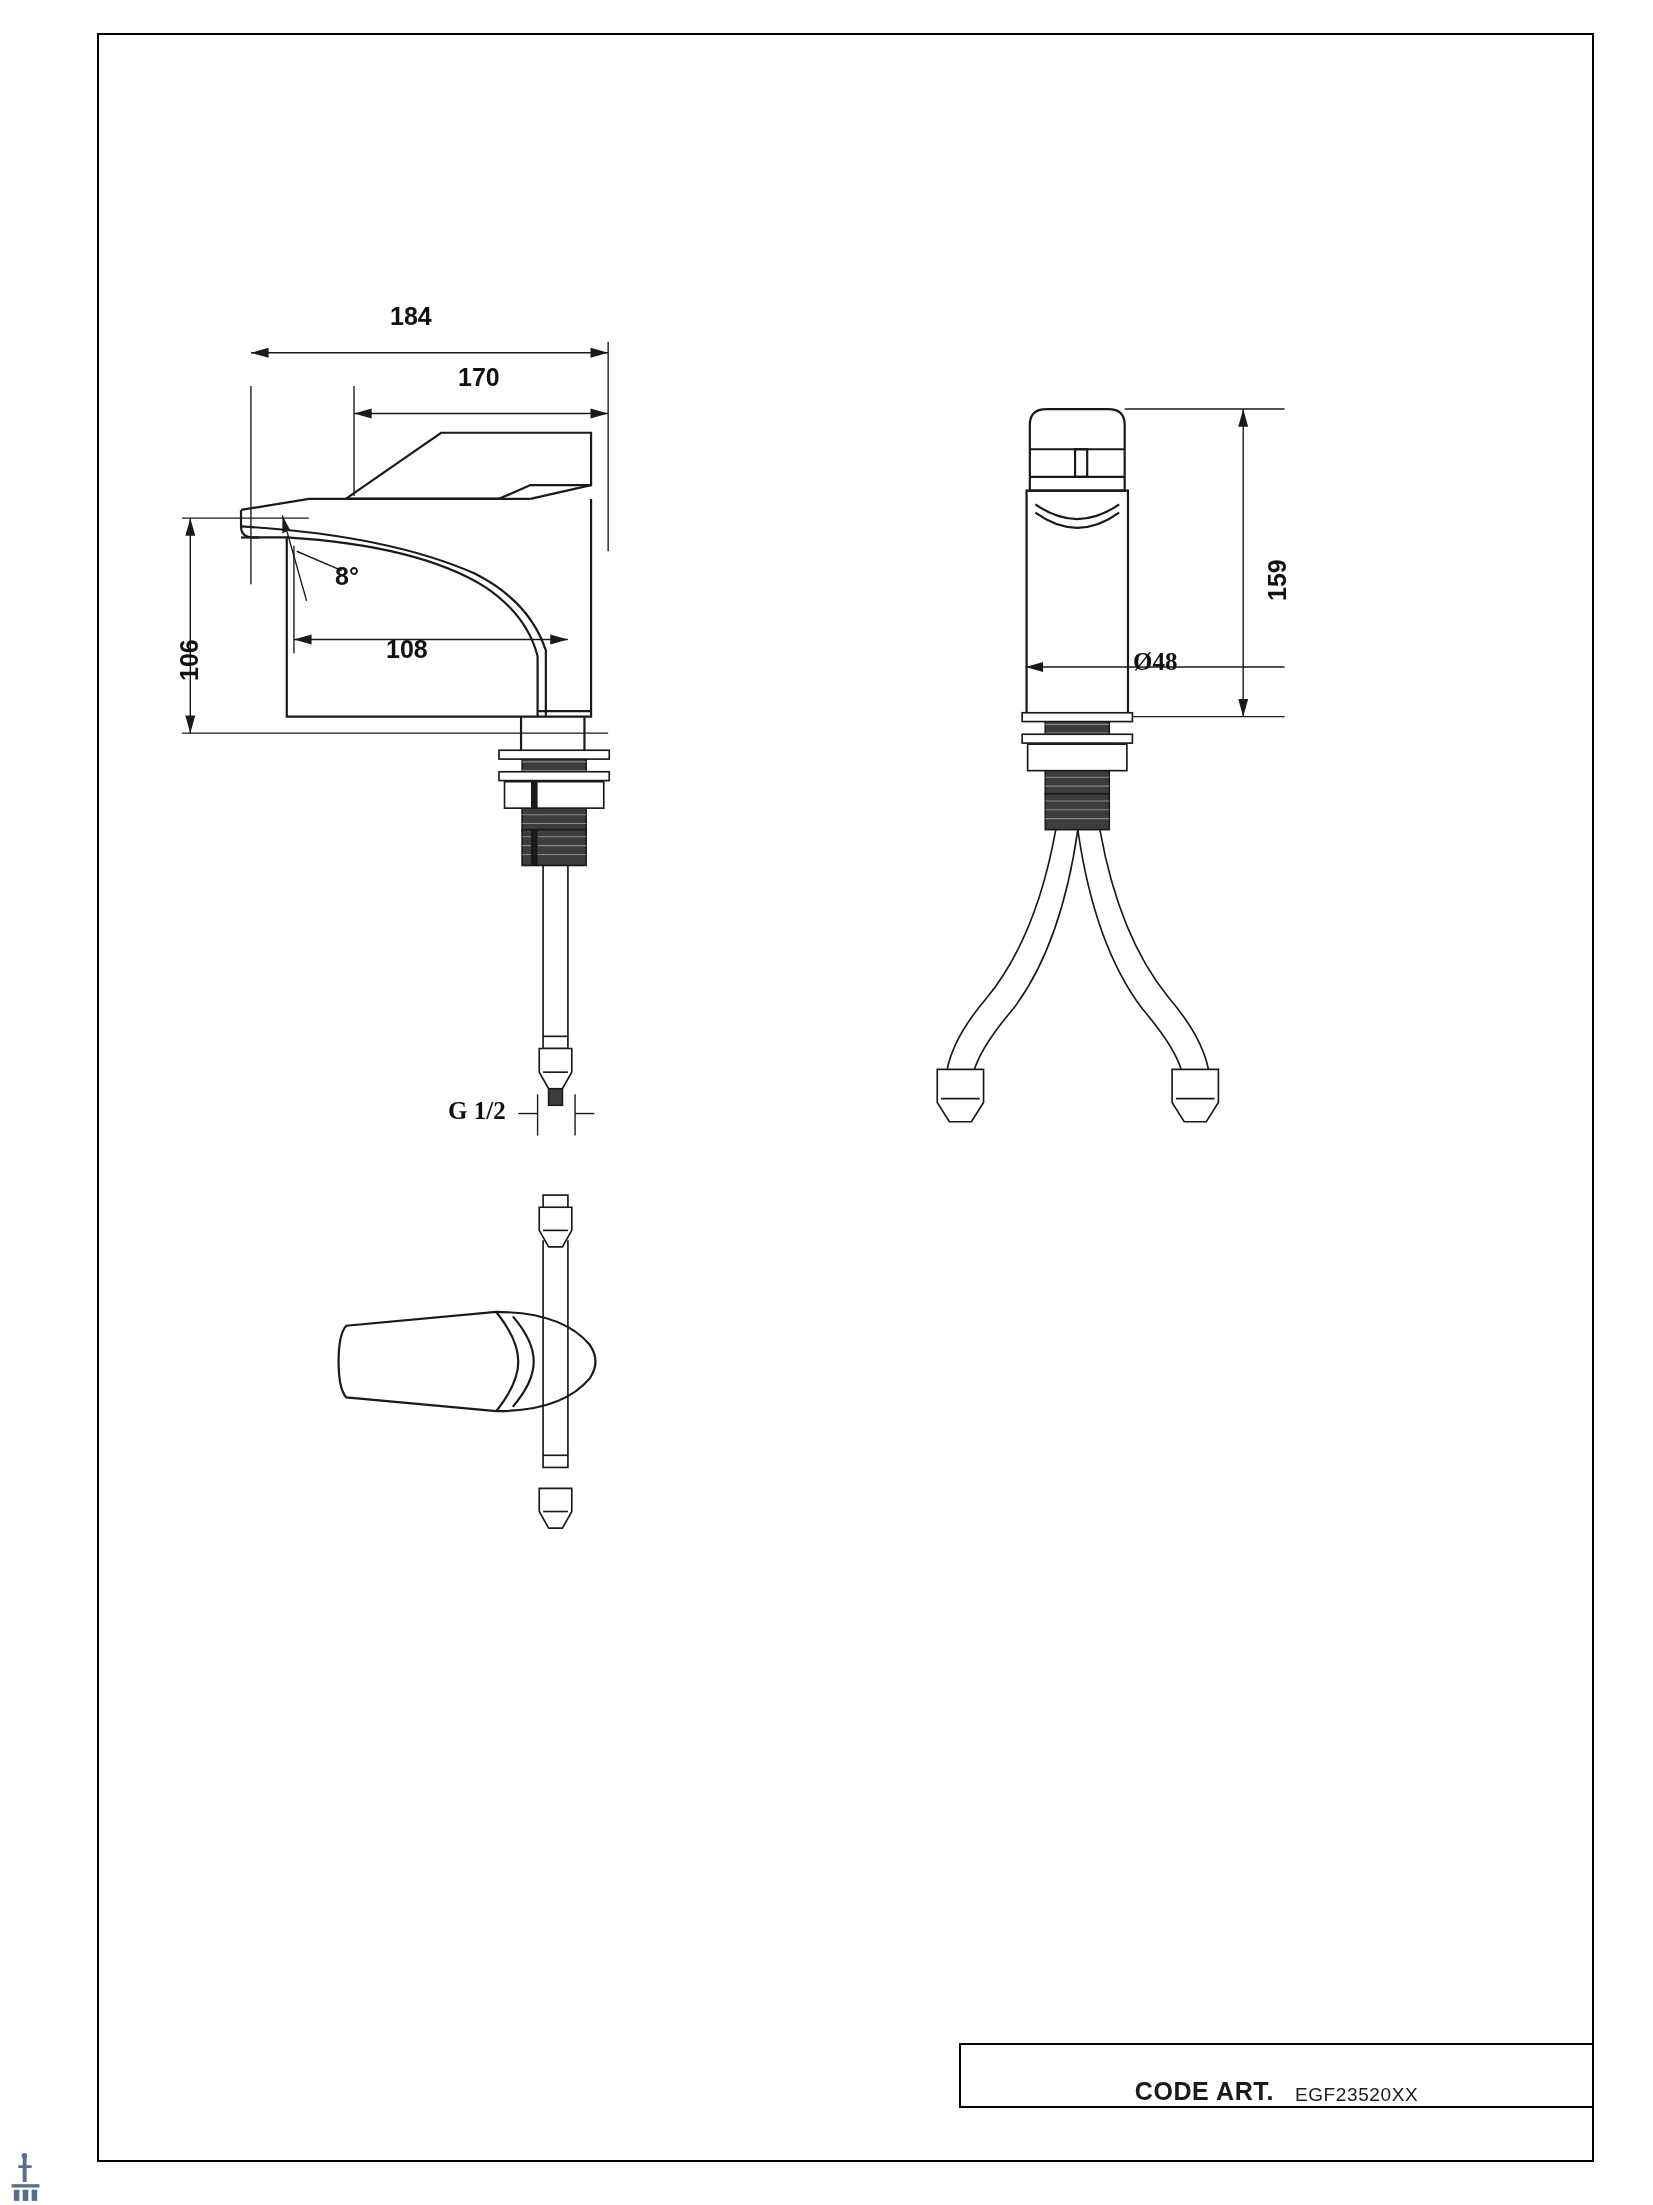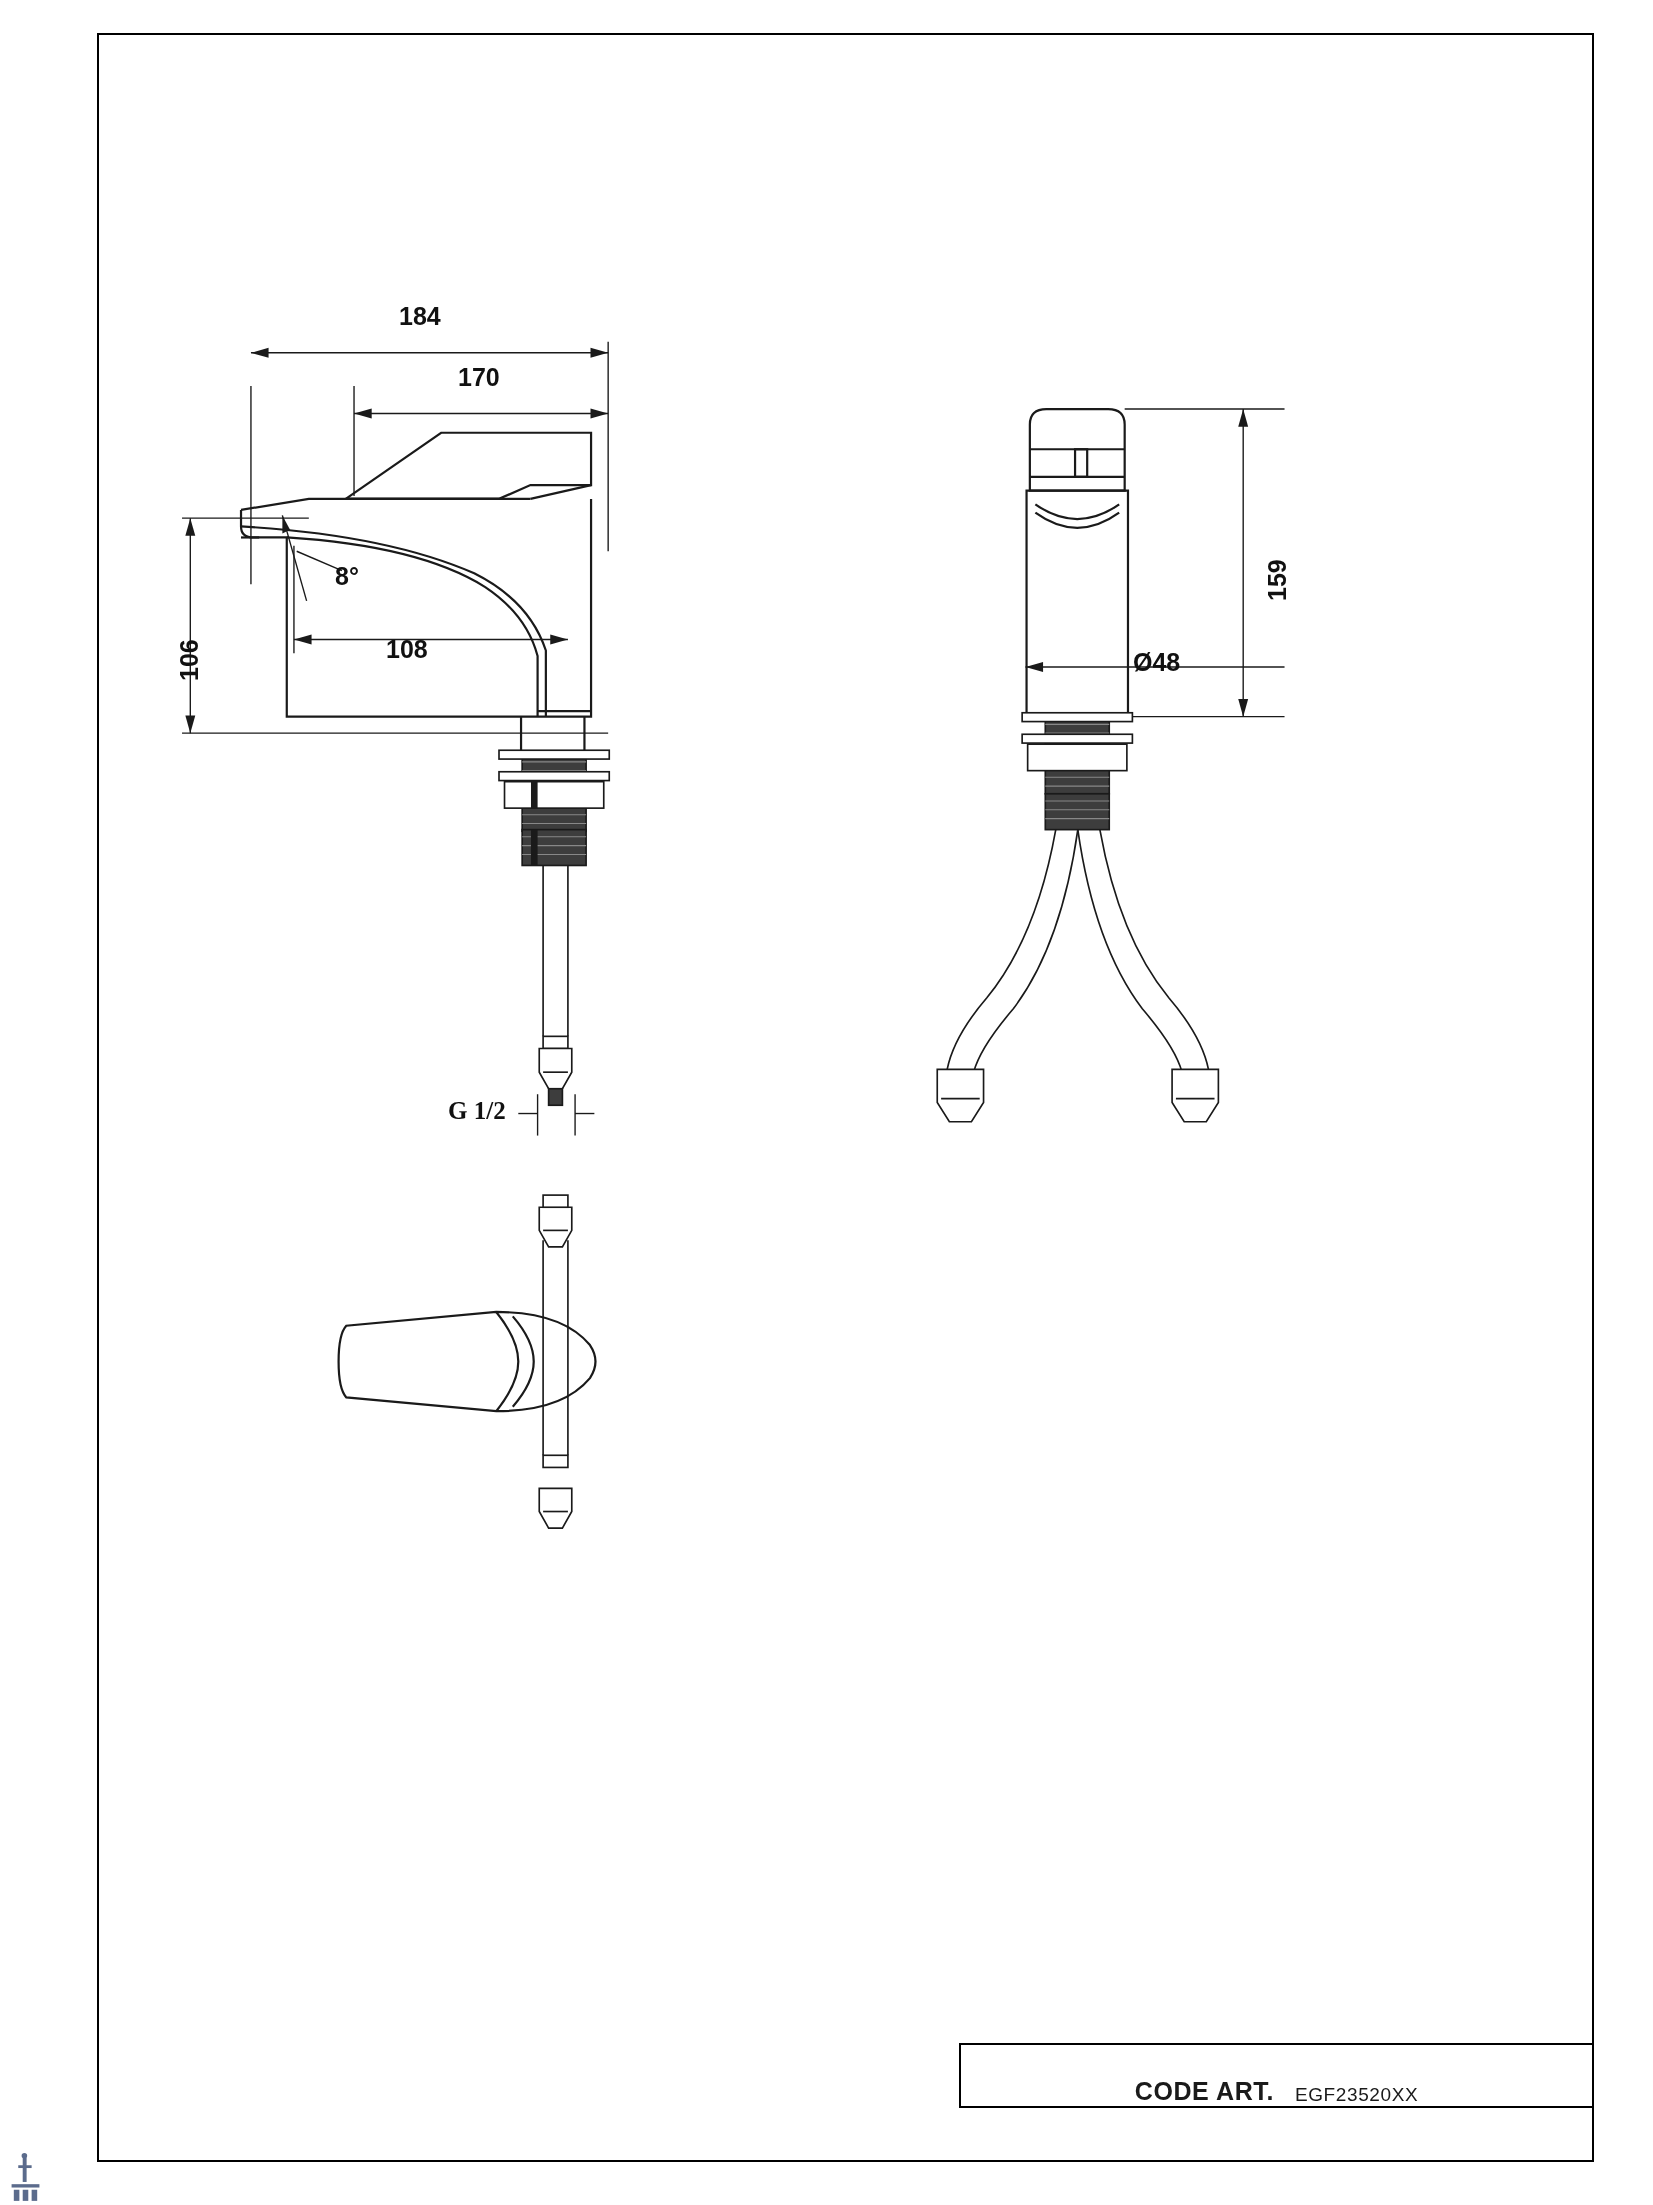--- a/index.html
+++ b/index.html
@@ -270,35 +270,35 @@
           <path d="M978 2700 L1037 2700 L1037 2742 L1020 2772 L995 2772 L978 2742 Z" fill="#ffffff"></path>
           <line x1="985" y1="2742" x2="1030" y2="2742"></line>
           <rect x="985" y="2640" width="45" height="22" fill="#ffffff"></rect>
           <rect x="985" y="2168" width="45" height="22" fill="#ffffff"></rect>
         </g>
       </g>
 
     </g>
   </svg>
 
-  <div class="dimtext" style="left:399px; top:302px;">184</div>
+  <div class="dimtext" style="left:390px; top:302px;">184</div>
 
   <div class="dimtext" style="left:458px; top:363px;">170</div>
 
   <div class="dimtext vert" style="left:175px; top:681px;">106</div>
 
   <div class="dimtext" style="left:386px; top:601px;margin-top:34px;">108</div>
 
   <div class="dimtext" style="left:335px; top:562px;">8°</div>
 
   <div class="dimtext" style="left:448px; top:1097px;font-family:Liberation Serif, serif;">G 1/2</div>
 
   <div class="dimtext vert" style="left:1263px; top:601px;">159</div>
 
-  <div class="dimtext" style="left:1133px; top:648px;">Ø48</div>
+  <div class="dimtext" style="left:1133px; top:648px;font-family:Liberation Serif, serif;">Ø48</div>
 
   <div class="titleblock">
     <span class="tb-label">CODE ART.</span>
     <span class="tb-value">EGF23520XX</span>
   </div>
 
   <svg class="corner-logo" viewBox="0 0 70 88">
     <g fill="#5b6b8c">
       <rect x="30" y="8" width="7" height="44"></rect>
       <rect x="22" y="22" width="24" height="5"></rect>

